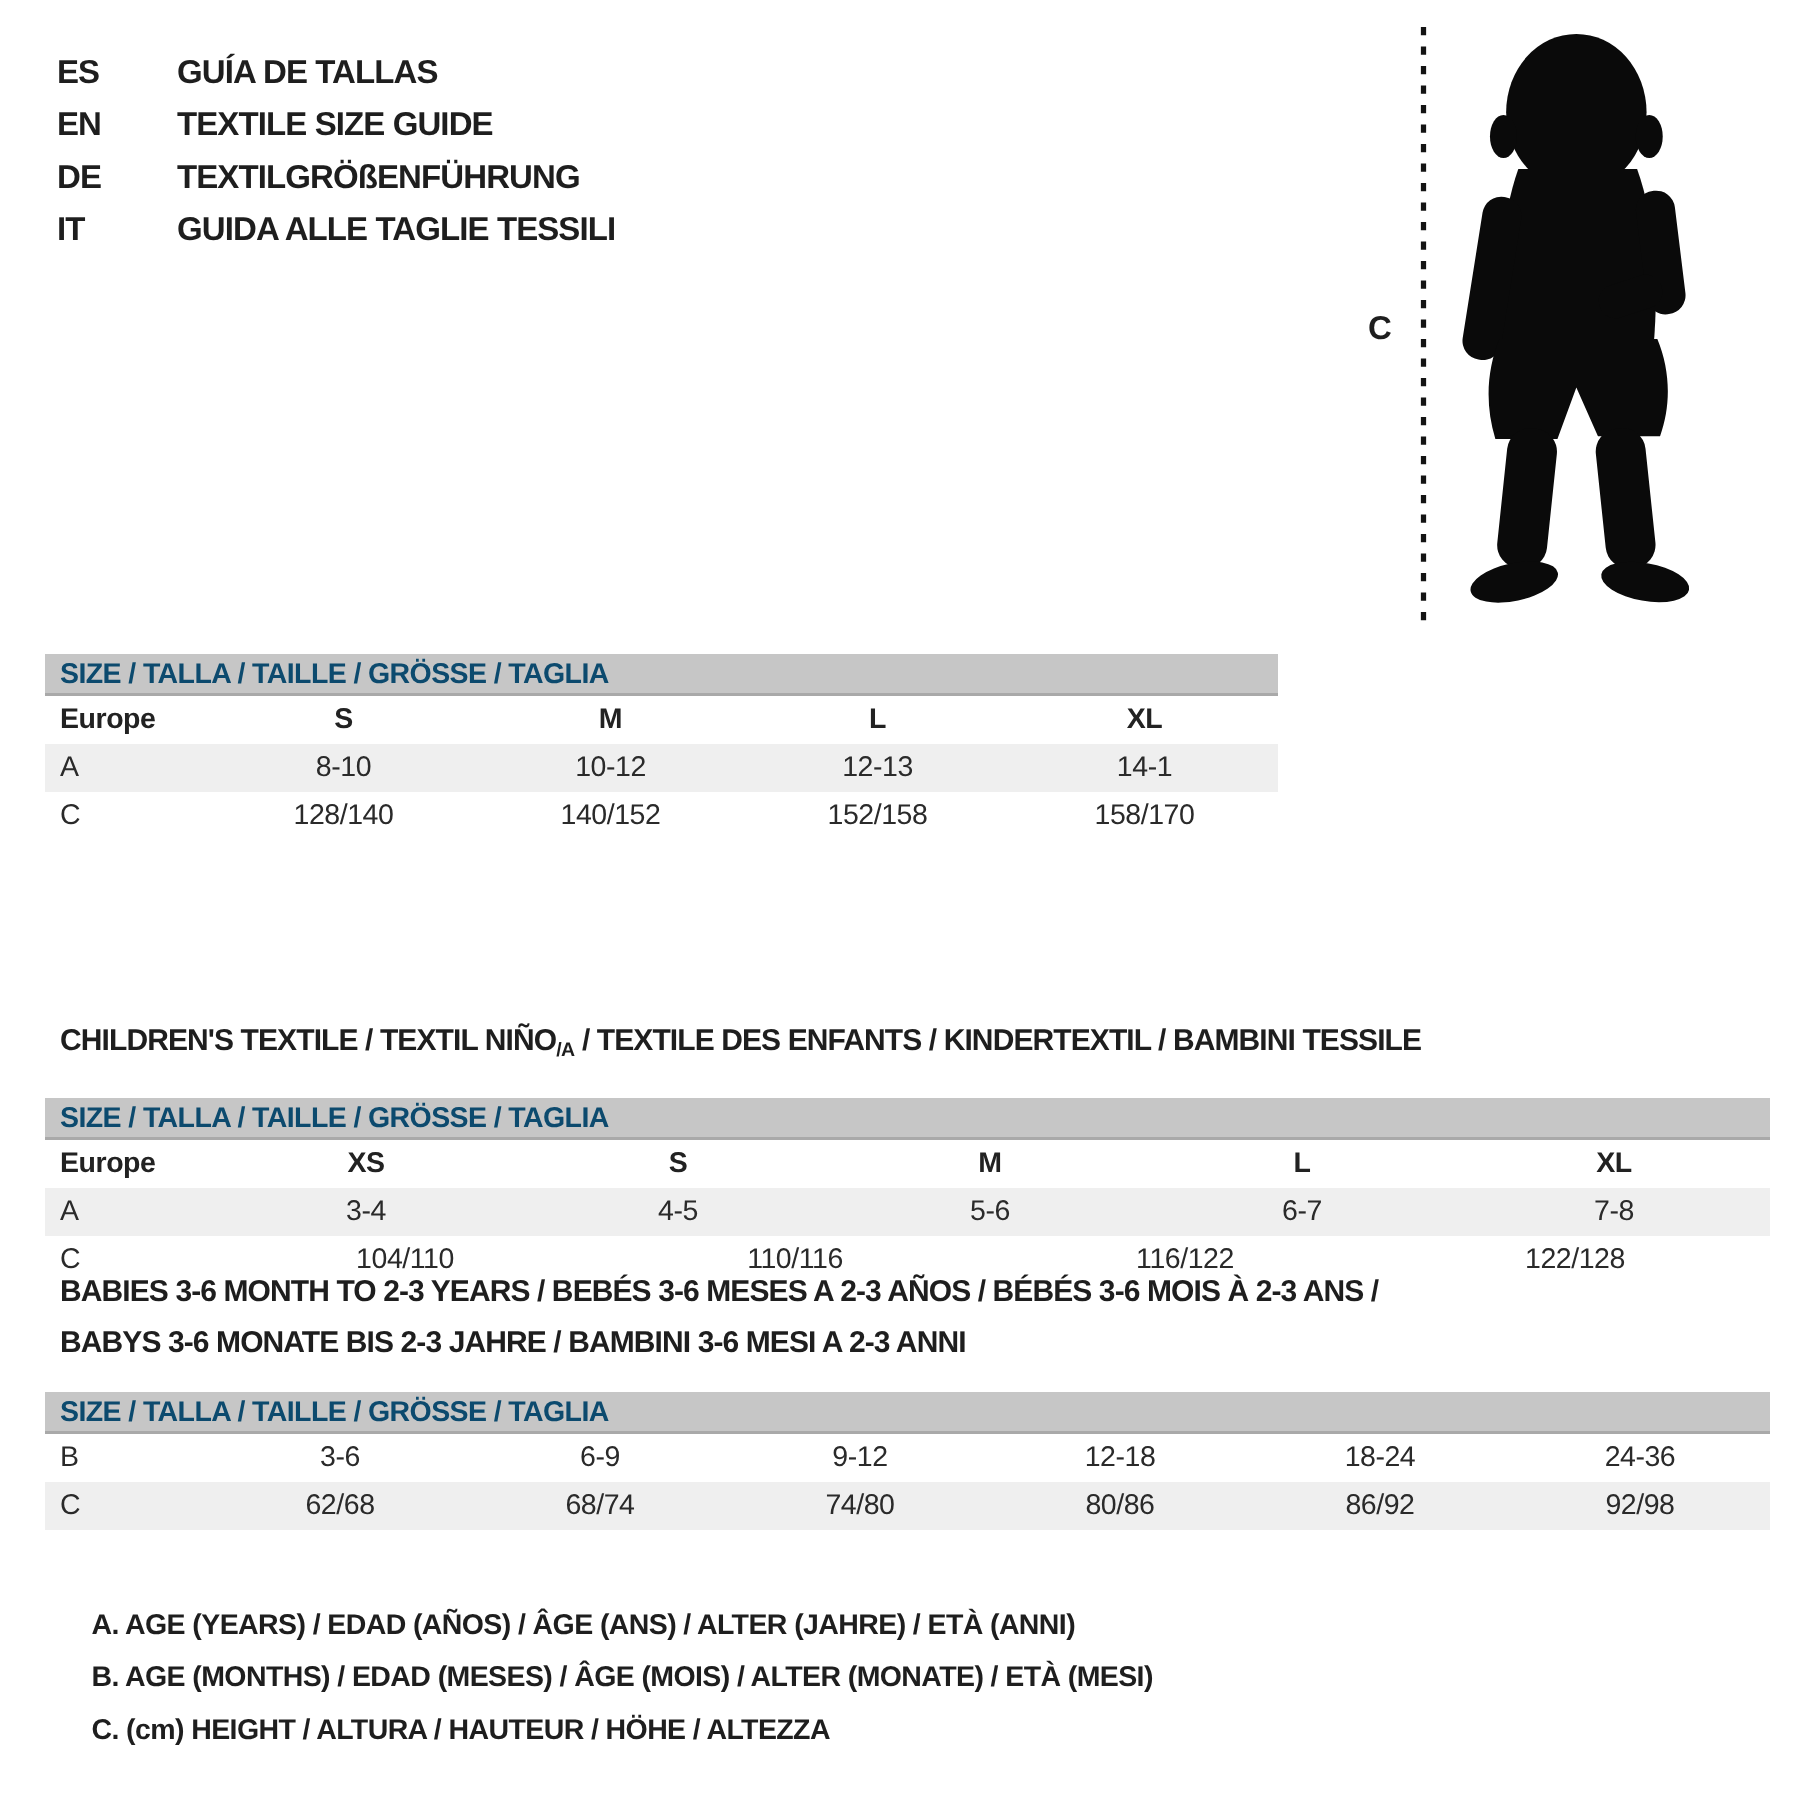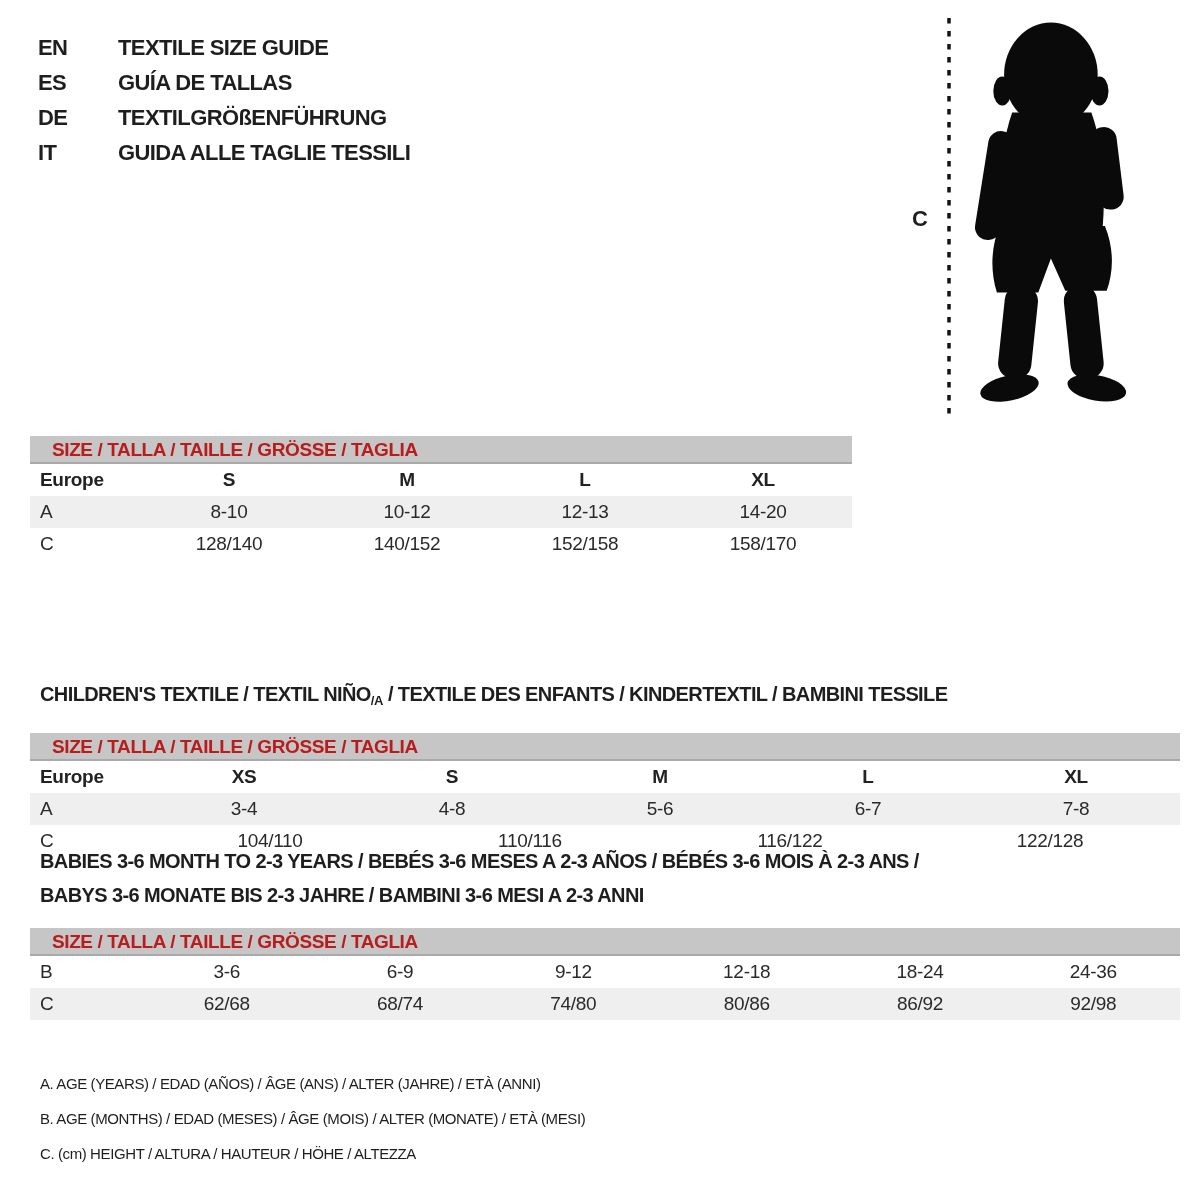--- a/index.html
+++ b/index.html
@@ -30,44 +30,44 @@
     font-size:20px;font-weight:bold;letter-spacing:-0.6px;line-height:24px;
     padding-left:10px;white-space:nowrap;
   }
   #section-0 .section-heading,#section-1 .section-heading{margin-bottom:20px;}
   #section-2 .section-heading{line-height:34px;margin-bottom:0;}
   #section-2 .size-table{margin-top:16px;}
   .hsub{font-size:13px;vertical-align:-4px;letter-spacing:-0.4px;}
   
   .size-table{width:100%;}
   .table-header{
-    height:28px;line-height:27px;background:var(--header-bg);color:#b91c1c;
-    font-weight:bold;font-size:19px;letter-spacing:-0.4px;padding-left:22px;
+    height:28px;line-height:27px;background:var(--header-bg);color:#0c4a6e;
+    font-weight:bold;font-size:19px;letter-spacing:-0.4px;padding-left:10px;
     border-bottom:2px solid #a9a9a9;box-sizing:border-box;
   }
   .table-row{display:flex;height:32px;line-height:32px;font-size:19px;letter-spacing:-0.3px;color:#2a2a2a;align-items:flex-end;}
   .table-row.shaded{background:var(--shaded-bg);}
   .table-row.bold{font-weight:bold;color:#222;}
   .row-label{width:110px;flex:0 0 110px;padding-left:10px;box-sizing:border-box;}
   .cell{flex:1;text-align:center;}
   
   .legend{position:absolute;left:40px;top:1066px;}
-  .legend-item{font-size:15px;font-weight:normal;letter-spacing:-0.4px;line-height:35px;white-space:nowrap;}
+  .legend-item{font-size:19px;font-weight:bold;letter-spacing:-0.4px;line-height:35px;white-space:nowrap;margin-left:21px;}
 </style>
 </head>
 <body>
 
 <div class="language-list">
     <div class="lang-row">
+      <span class="lang-code">ES</span>
+      <span class="lang-title">GUÍA DE TALLAS</span>
+    </div>
+    <div class="lang-row">
       <span class="lang-code">EN</span>
       <span class="lang-title">TEXTILE SIZE GUIDE</span>
-    </div>
-    <div class="lang-row">
-      <span class="lang-code">ES</span>
-      <span class="lang-title">GUÍA DE TALLAS</span>
     </div>
     <div class="lang-row">
       <span class="lang-code">DE</span>
       <span class="lang-title">TEXTILGRÖßENFÜHRUNG</span>
     </div>
     <div class="lang-row">
       <span class="lang-code">IT</span>
       <span class="lang-title">GUIDA ALLE TAGLIE TESSILI</span>
     </div>
   </div>
@@ -103,21 +103,21 @@
         <div class="cell">S</div>
         <div class="cell">M</div>
         <div class="cell">L</div>
         <div class="cell">XL</div>
       </div>
       <div class="table-row shaded">
         <div class="row-label">A</div>
         <div class="cell">8-10</div>
         <div class="cell">10-12</div>
         <div class="cell">12-13</div>
-        <div class="cell">14-20</div>
+        <div class="cell">14-1</div>
       </div>
       <div class="table-row">
         <div class="row-label">C</div>
         <div class="cell">128/140</div>
         <div class="cell">140/152</div>
         <div class="cell">152/158</div>
         <div class="cell">158/170</div>
       </div>
     </div>
   </div>
@@ -129,21 +129,21 @@
         <div class="row-label">Europe</div>
         <div class="cell">XS</div>
         <div class="cell">S</div>
         <div class="cell">M</div>
         <div class="cell">L</div>
         <div class="cell">XL</div>
       </div>
       <div class="table-row shaded">
         <div class="row-label">A</div>
         <div class="cell">3-4</div>
-        <div class="cell">4-8</div>
+        <div class="cell">4-5</div>
         <div class="cell">5-6</div>
         <div class="cell">6-7</div>
         <div class="cell">7-8</div>
       </div>
       <div class="table-row">
         <div class="row-label">C</div>
         <div class="cell">104/110</div>
         <div class="cell">110/116</div>
         <div class="cell">116/122</div>
         <div class="cell">122/128</div>

